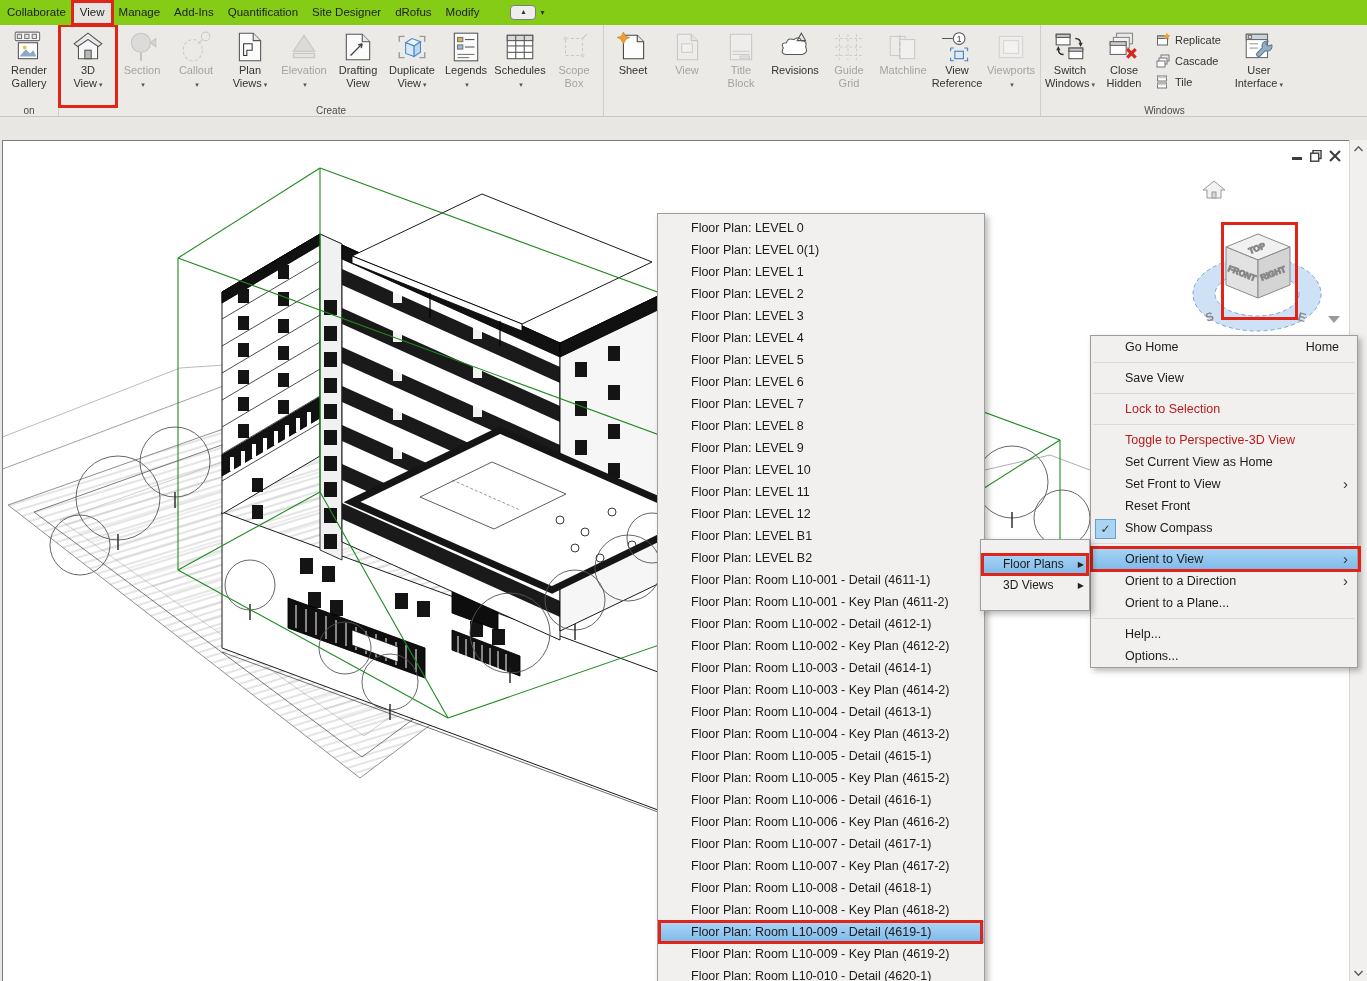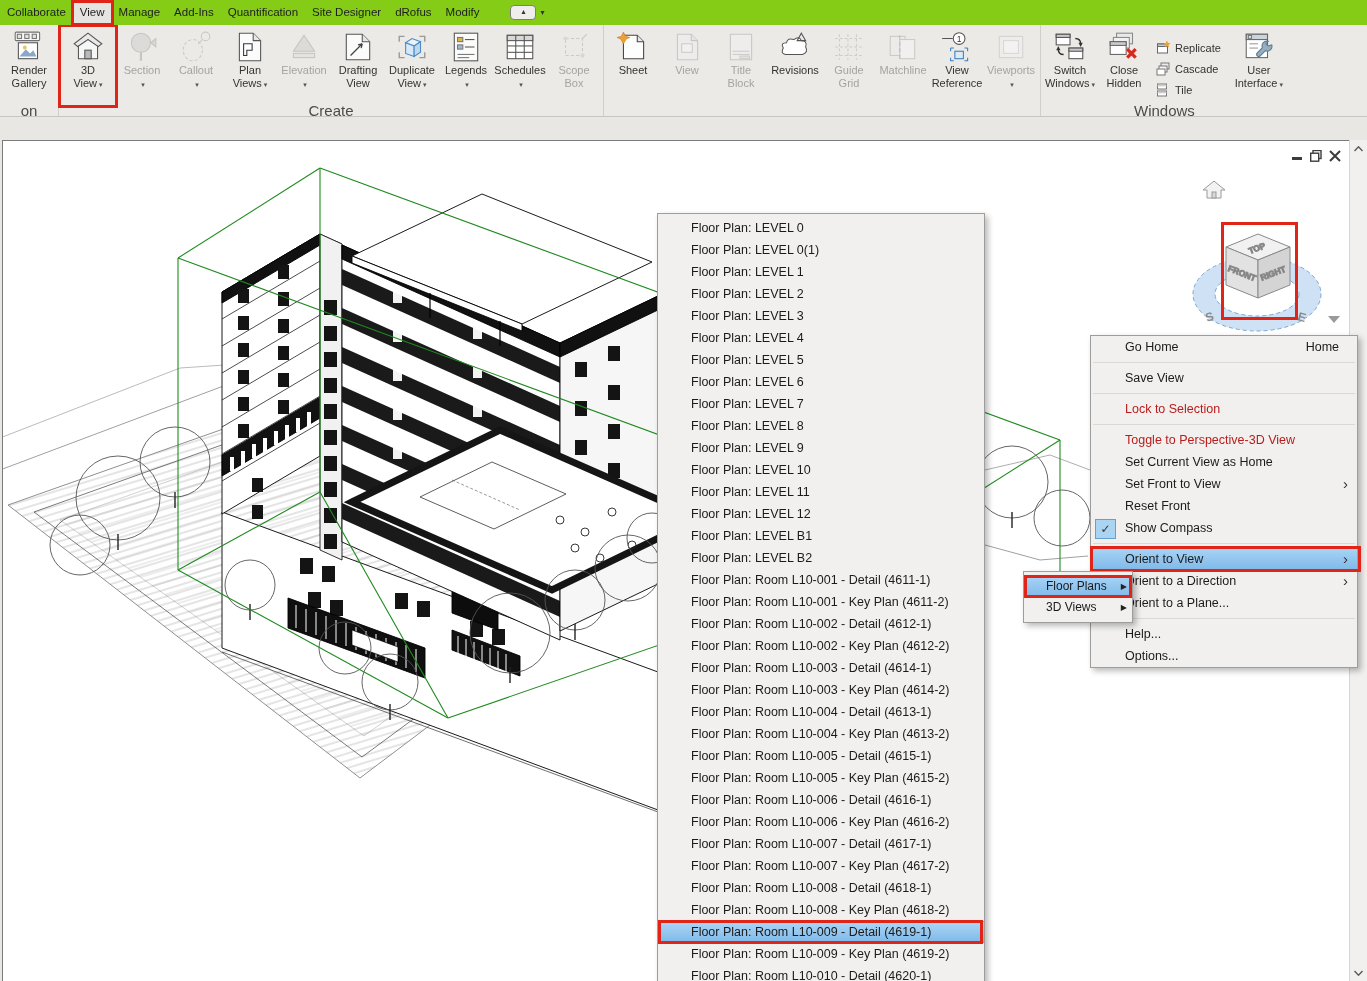--- a/index.html
+++ b/index.html
@@ -17,34 +17,34 @@
   .ribcollapse{margin-left:24px;display:flex;align-items:center;gap:4px;color:#444;}
   .ribcollapse .pill{width:24px;height:13px;border:1px solid #7d7d7d;border-radius:4px;
           font-size:8px;line-height:12px;text-align:center;background:#efeeec;color:#333;}
   .ribcollapse .drop{font-size:8px;color:#333;}
 
   
   .ribbon{position:absolute;left:0;top:25px;width:100%;height:91px;background:#eceae6;
           border-bottom:1px solid #c9c6c2;display:flex;z-index:19;}
   .rgroup{position:relative;height:100%;border-right:1px solid #d2cfca;display:flex;flex-direction:column;}
   .rbtns{flex:1;display:flex;align-items:flex-start;padding:2px 2px 0 2px;}
-  .rlabelrow{height:16px;font-size:15px;color:#4e4b47;text-align:center;line-height:15px;}
+  .rlabelrow{height:16px;font-size:10px;color:#4e4b47;text-align:center;line-height:15px;}
   .rbtn{width:50px;min-width:44px;height:72px;display:flex;flex-direction:column;align-items:center;
         padding:2px 1px 0 1px;border:1px solid transparent;border-radius:2px;}
   .rbtn .ric{width:34px;height:34px;display:block;}
   .rbtn .ric svg{width:34px;height:34px;}
   .rbtn .rl{font-size:11px;line-height:13px;color:#333;text-align:center;white-space:nowrap;}
   .rbtn .crt{display:none;font-size:7px;color:#555;margin-left:2px;}
   .rbtn.caret .crt{display:inline;}
   .rbtn.disabled .rl{color:#a4a4a4;}
   .rbtn.disabled .ric{opacity:.55;filter:grayscale(1);}
   .rbtn.redbox{position:relative;}
   .rbtn.redbox::after{content:"";position:absolute;left:-4px;top:-4px;right:-4px;bottom:-6px;
         border:3px solid #e02417;pointer-events:none;}
-  .smallstack{display:flex;flex-direction:column;justify-content:space-between;padding-top:4px;gap:3px;margin-top:8px;}
+  .smallstack{display:flex;flex-direction:column;justify-content:space-between;padding-top:4px;gap:3px;}
   .sbtn{display:flex;align-items:center;gap:4px;font-size:11px;color:#333;padding:1px 4px;border-radius:2px;}
   .sbtn .sic svg{width:16px;height:16px;display:block;}
   .innersep{width:1px;background:#d2cfca;margin:2px 3px;}
 
   
   .optionsbar{position:absolute;left:0;top:116px;width:100%;height:24px;background:#e9e7e4;z-index:18;}
   .canvas{position:absolute;left:2px;top:140px;width:1346px;height:840px;background:#fff;
           border:1px solid #7b7b7b;z-index:1;}
   #drawing{position:absolute;left:0;top:0;width:1367px;height:981px;z-index:2;}
   
@@ -72,21 +72,21 @@
   .cm-item .cm-shortcut{position:absolute;right:18px;margin-left:8px;}
   .cm-item .cm-arrow{display:none;position:absolute;right:9px;top:0;font-size:15px;color:#333;}
   .cm-item.has-sub .cm-arrow{display:block;}
   .cm-item.disabled{color:#b91c1c;}
   .cm-item.selected{background:linear-gradient(#a8d4f6,#7fb9e9);}
   .cm-item.checked::before{content:"\2713";position:absolute;left:4px;top:2px;width:19px;height:18px;
         line-height:18px;text-align:center;background:#abd3f2;border:1px solid #66a0cf;color:#333;font-size:12px;}
   .cm-item.redbox::after{content:"";position:absolute;left:-1px;top:-2px;right:-4px;bottom:-2px;border:3px solid #e02417;pointer-events:none;}
   .menu-sep{height:1px;background:#d9d9d9;margin:4px 2px;}
 
-  .sub-menu{left:980px;top:571px;width:108px;padding:4px 0;z-index:8;margin-left:43px;}
+  .sub-menu{left:980px;top:539px;width:108px;padding:14px 0;z-index:8;}
   .sm-item{height:21px;line-height:21px;padding-left:22px;position:relative;white-space:nowrap;font-size:12px;}
   .sm-item .sm-arrow{display:none;position:absolute;right:5px;top:0;font-size:8px;color:#222;}
   .sm-item.has-sub .sm-arrow{display:block;}
   .sm-item.selected{background:linear-gradient(#a8d4f6,#7fb9e9);}
   .sm-item.redbox::after{content:"";position:absolute;left:0;top:-1px;right:0;bottom:-1px;border:3px solid #e02417;pointer-events:none;}
 
   .vc-redbox{position:absolute;left:1221px;top:222px;width:71px;height:92px;border:3px solid #e02417;z-index:9;pointer-events:none;}
 </style>
 </head>
 <body>

